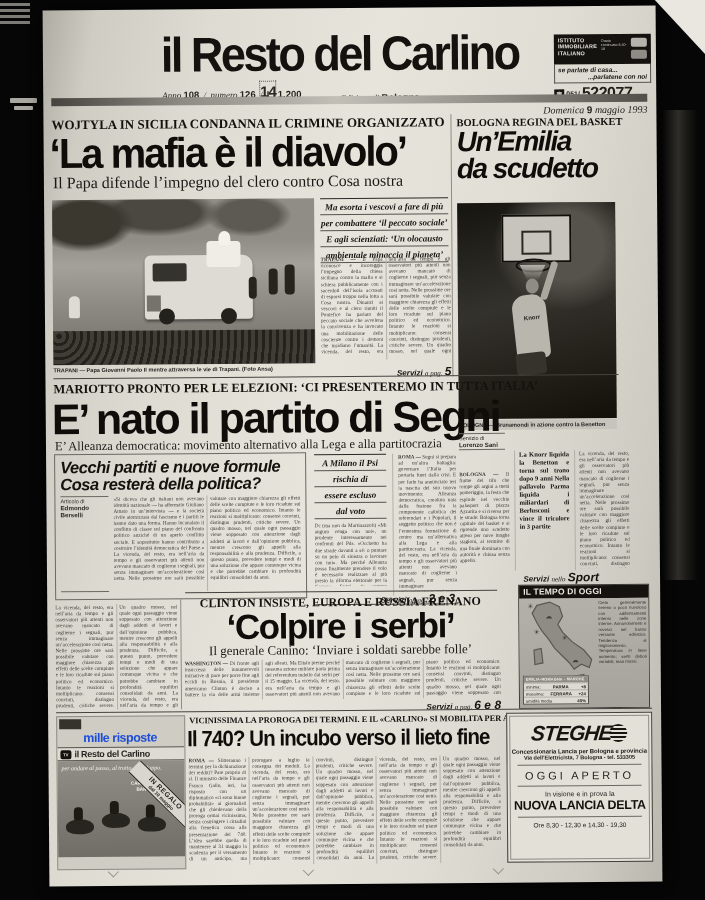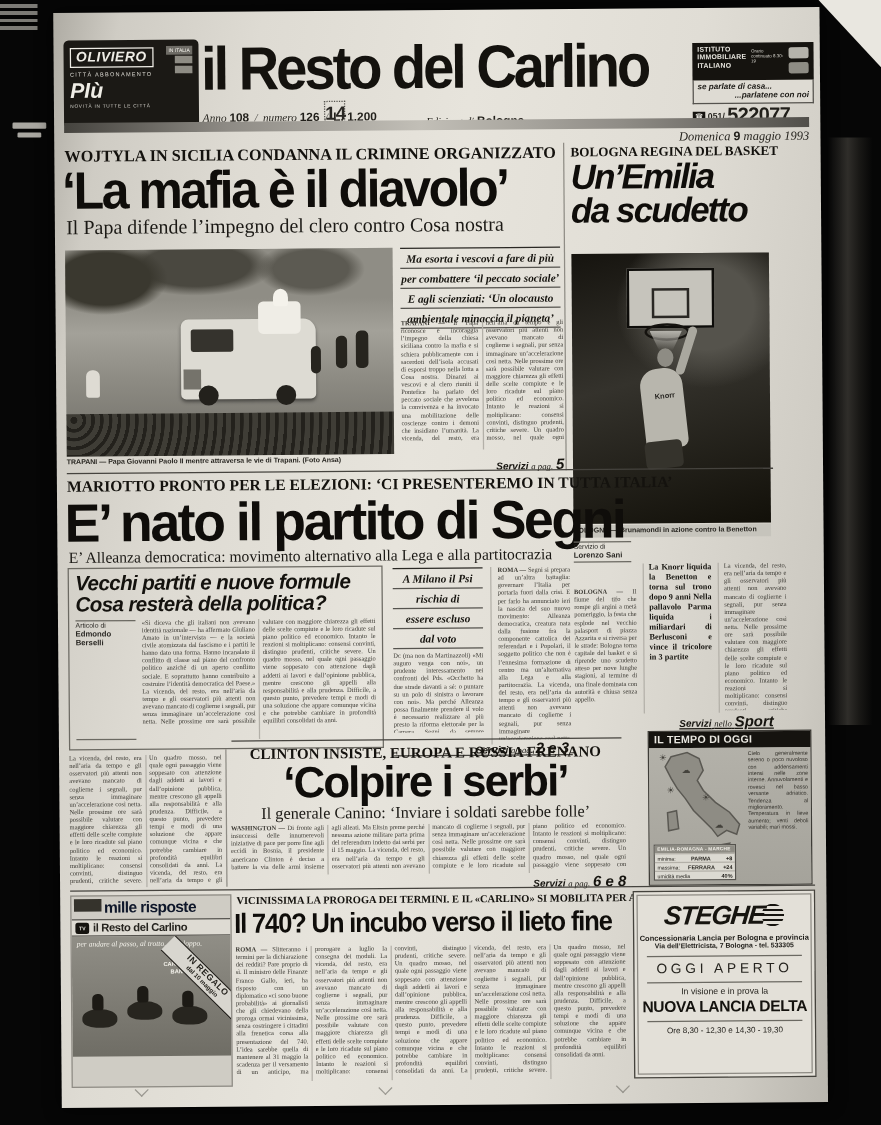--- a/index.html
+++ b/index.html
@@ -150,21 +150,21 @@
   .wx-map{position:relative;height:109px;background:linear-gradient(#b3b1a9,#a5a39b);overflow:hidden;}
   .wx-ic{position:absolute;font-size:7px;color:#44423c;}
   .wx-fc{position:absolute;right:2px;top:2px;width:48px;font-size:4.3px;line-height:1.25;color:#33312b;text-align:justify;font-family:"Liberation Sans",sans-serif;}
   .wx-table{position:absolute;left:3px;bottom:3px;width:64px;background:#dcdad2;border:1px solid #55534e;font-family:"Liberation Sans",sans-serif;font-size:4.2px;color:#26241f;}
   .wx-th{background:#8e8c84;color:#f4f2eb;font-weight:bold;font-size:3.8px;padding:1px 2px;letter-spacing:.2px;}
   .wx-tr{display:flex;justify-content:space-between;padding:.5px 2px;border-top:1px solid #b3b0a8;}
   .wx-tr b{font-size:4.4px;}
   
   .ad740{left:8px;top:706px;width:129px;height:154px;background:#cfccc4;border:1px solid #8e8b84;box-sizing:border-box;overflow:hidden;font-family:"Liberation Sans",sans-serif;}
   .a7-tag{position:absolute;left:2px;top:2px;width:22px;height:10px;background:#35332c;}
-  .a7-t1{margin:2px 0 0 26px;font-size:12.5px;font-weight:bold;letter-spacing:-.5px;color:#0f172a;}
+  .a7-t1{margin:14px 0 0 26px;font-size:12.5px;font-weight:bold;letter-spacing:-.5px;color:#1d4ed8;}
   .a7-t2{margin-left:26px;font-size:13px;font-weight:bold;color:#1b1915;}
   .a7-num{font-size:26px;font-weight:bold;letter-spacing:-1px;color:#a3a199;
      text-shadow:-1px -1px 0 #211f1a,1px -1px 0 #211f1a,-1px 1px 0 #211f1a,1px 1px 0 #211f1a;}
   .a7-brand{display:flex;align-items:center;gap:3px;background:#dedbd3;border-top:1px solid #55534e;border-bottom:1px solid #55534e;padding:1px 3px;margin-top:2px;}
   .a7-tv{width:11px;height:9px;background:#15130f;color:#e8e6df;font-size:4px;font-weight:bold;text-align:center;line-height:9px;border-radius:2px;}
   .a7-bn{font-size:9px;font-weight:bold;color:#26241f;letter-spacing:-.3px;}
   .a7-photo{position:relative;height:96px;background:linear-gradient(#908e86,#6f6d65);overflow:hidden;}
   .a7-script{position:absolute;left:4px;top:4px;font-family:"Liberation Serif",serif;font-style:italic;font-size:6px;color:#f2f0e9;}
   .a7-bank{position:absolute;right:26px;top:12px;text-align:center;color:#f4f2eb;font-size:4.6px;font-weight:bold;line-height:1.2;}
   .a7-bank .ic{font-size:7px;display:block;}
@@ -198,29 +198,20 @@
 <body>
 
 <div>
   <div class="edge-streak"></div>
   <div class="margin-mark m1a"></div>
   <div class="margin-mark m1b"></div>
   <div class="m2"></div>
 
   <div class="page">
 
-    <div class="abs ad-ol">
-      <span class="ol-name">OLIVIERO</span>
-      <span class="ol-badge">IN ITALIA</span>
-      <span class="ol-sq1"></span>
-      <span class="ol-sq2"></span>
-      <div class="ol-sub">CITTÀ ABBONAMENTO</div>
-      <div class="ol-piu">PIù</div>
-      <div class="ol-tag">NOVITÀ IN TUTTE LE CITTÀ</div>
-    </div>
 
     <h1 class="abs mast-title">il Resto del Carlino</h1>
 
     <div class="abs issue">
       <span>Anno</span>
       <b>108</b>
       <span class="sep">/</span>
       <span>numero</span>
       <b>126</b>
       <span class="sep">/</span>
@@ -387,21 +378,21 @@
       </div>
       <div class="kn-col">
         <div class="kn-lead">La Knorr liquida la Benetton e torna sul trono dopo 9 anni Nella pallavolo Parma liquida i miliardari di Berlusconi e vince il tricolore in 3 partite</div>
       </div>
       <div class="kn-col">
         <div class="bt" style="height:118px;">
           <span>La vicenda, del resto, era nell’aria da tempo e gli osservatori più attenti non avevano mancato di coglierne i segnali, pur senza immaginare un’accelerazione così netta. Nelle prossime ore sarà possibile valutare con maggiore chiarezza gli effetti delle scelte compiute e le loro ricadute sul piano politico ed economico. Intanto le reazioni si moltiplicano: consensi convinti, distinguo prudenti, critiche severe. Un quadro mosso, nel quale ogni passaggio viene soppesato con attenzione dagli addetti ai lavori e dall’opinione pubblica, mentre crescono gli appelli alla responsabilità e alla prudenza. Difficile, a questo punto, prevedere tempi e modi di una soluzione che appare comunque vicina e che potrebbe cambiare in profondità equilibri consolidati da anni.</span>
         </div>
       </div>
     </div>
-    <div class="svz" style="left:452px;top:564px;width:120px;text-decoration:underline;">
+    <div class="svz" style="left:432px;top:564px;width:120px;">
       <span>Servizi</span>
       <span class="mid">nello</span>
       <span class="pg">Sport</span>
     </div>
 
     <div class="hr" style="left:138px;top:583px;width:312px;"></div>
     <div class="abs kick k-serbi">CLINTON INSISTE, EUROPA E RUSSIA FRENANO</div>
     <div class="abs hl h-serbi">‘Colpire i serbi’</div>
     <div class="abs sub s-serbi">Il generale Canino: ‘Inviare i soldati sarebbe folle’</div>
     <div class="abs bt c4" style="left:137px;top:651px;width:316px;height:40px;">

